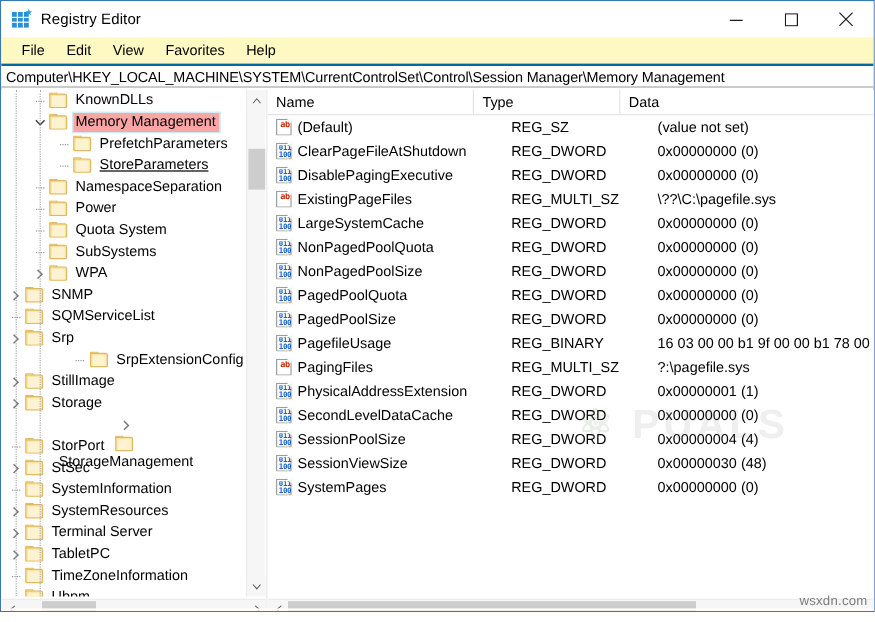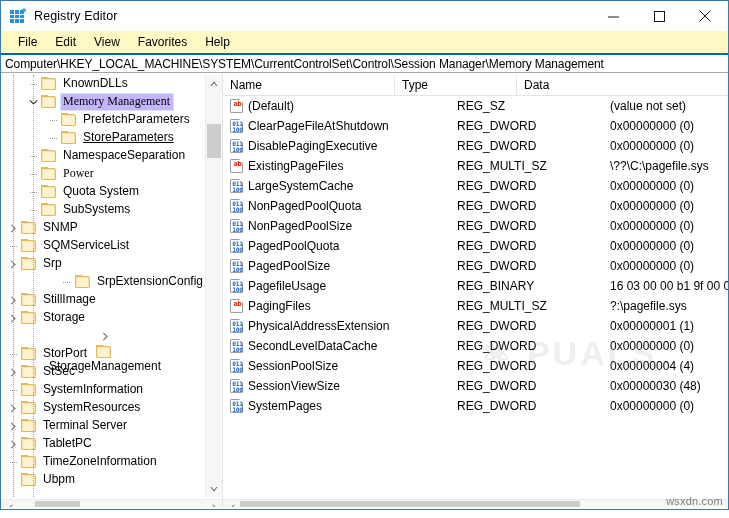--- a/index.html
+++ b/index.html
@@ -120,23 +120,22 @@
     overflow: hidden;
   }
   .tnode {
     height: 18px;
     display: flex;
     align-items: center;
     white-space: nowrap;
     position: relative;
   }
   .tnode.sel .tlabel {
-    background: #c4b5fd;
+    background: #fca5a5;
     outline: 1px solid #cde8f6;
-    font-family: Liberation Serif, serif;
   }
   .twist {
     width: 16px; height: 18px;
     display: flex; align-items: center; justify-content: center;
     flex: none;
   }
   .twist svg { display:block; }
   .dotline {
     width: 16px; height: 18px; flex: none;
     display: flex; align-items: center; justify-content: center;
@@ -250,21 +249,20 @@
   .hcell.c-name { width: 172px; }
   .hcell.c-type { width: 122px; }
   .hcell.c-data { flex: 1; border-right: none; }
 
   #rows { position: relative; }
   .row {
     height: 20px;
     display: flex;
     align-items: center;
     white-space: nowrap;
-    gap: 31px;
   }
   .cell {
     font-size: 12px;
     color: #000000;
     overflow: hidden;
     white-space: nowrap;
   }
   .cell.c-name { width: 172px; display: flex; align-items: center; padding-left: 7px; }
   .cell.c-type { width: 122px; margin-left: 31px; }
   .cell.c-data { flex: 1; overflow: hidden; }
@@ -431,21 +429,21 @@
             <div class="dotline">
               <i></i>
             </div>
             <div class="folder">
               <div class="tab"></div>
               <div class="back"></div>
               <div class="inner"></div>
             </div>
             <div class="tlabel">NamespaceSeparation</div>
           </div>
-          <div class="tnode" style="padding-left: 24px; font-family: Liberation Serif, serif;">
+          <div class="tnode" style="padding-left: 24px;">
             <div class="dotline">
               <i></i>
             </div>
             <div class="folder">
               <div class="tab"></div>
               <div class="back"></div>
               <div class="inner"></div>
             </div>
             <div class="tlabel">Power</div>
           </div>
@@ -463,20 +461,33 @@
           <div class="tnode" style="padding-left: 24px;">
             <div class="dotline">
               <i></i>
             </div>
             <div class="folder">
               <div class="tab"></div>
               <div class="back"></div>
               <div class="inner"></div>
             </div>
             <div class="tlabel">SubSystems</div>
+          </div>
+          <div class="tnode" style="padding-left: 24px;">
+            <div class="twist">
+              <svg width="7" height="9" viewBox="0 0 7 9">
+                <path d="M1.3 0.9 L5 4.5 L1.3 8.1" fill="none" stroke="#767676" stroke-width="1.2"></path>
+              </svg>
+            </div>
+            <div class="folder">
+              <div class="tab"></div>
+              <div class="back"></div>
+              <div class="inner"></div>
+            </div>
+            <div class="tlabel">WPA</div>
           </div>
           <div class="tnode" style="padding-left: 4px;">
             <div class="twist">
               <svg width="7" height="9" viewBox="0 0 7 9">
                 <path d="M1.3 0.9 L5 4.5 L1.3 8.1" fill="none" stroke="#767676" stroke-width="1.2"></path>
               </svg>
             </div>
             <div class="folder">
               <div class="tab"></div>
               <div class="back"></div>

